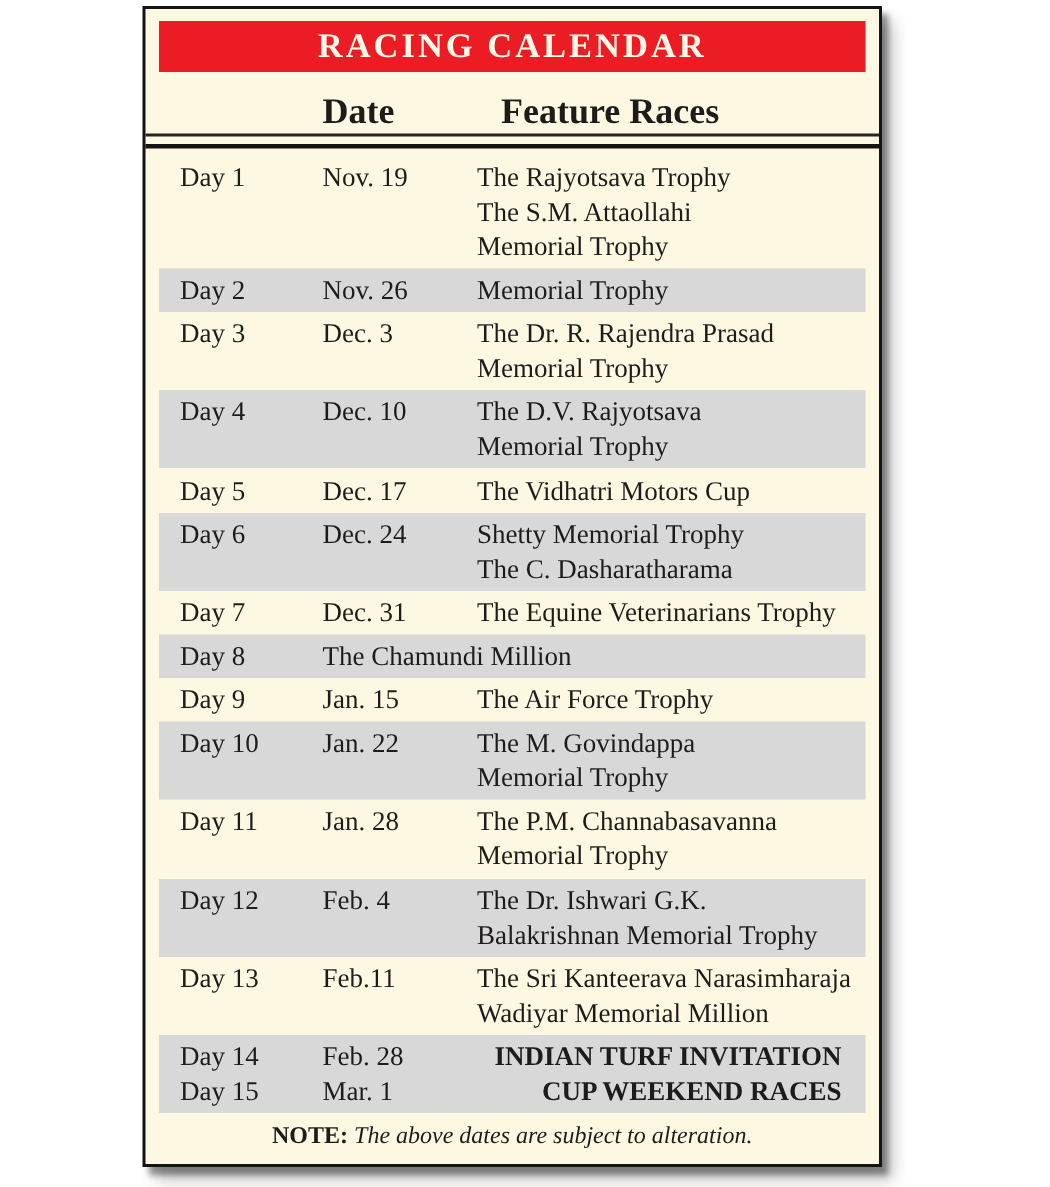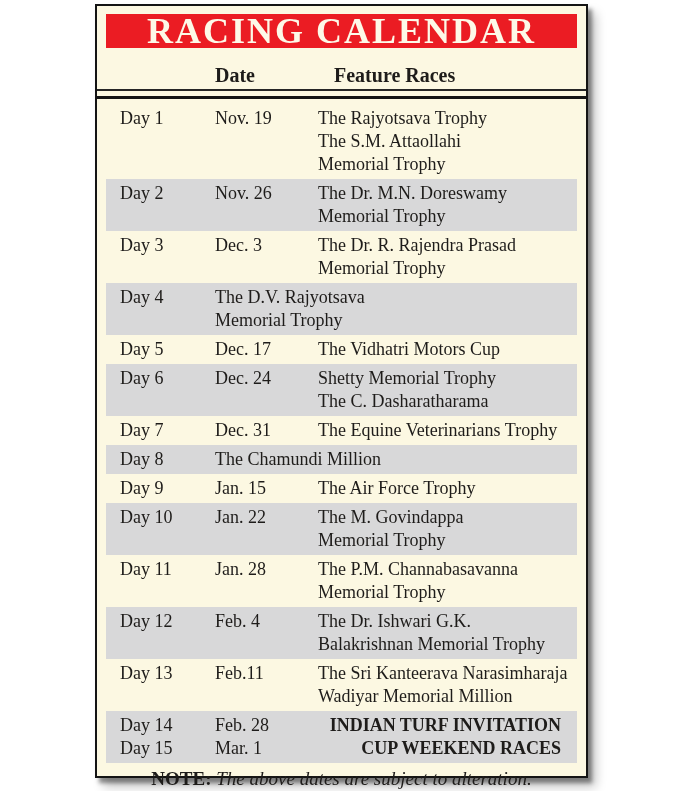--- a/index.html
+++ b/index.html
@@ -22,32 +22,32 @@
     flex-direction: column;
   }
   .banner {
     margin: 8px 9px 0 9px;
     height: 34px;
     background: var(--banner_red, #eb1c23);
     display: flex; align-items: center; justify-content: center;
   }
   .banner .title {
     color: var(--title_text, #fdf9e8);
-    font-size: 36px;
+    font-size: 23px;
     font-weight: bold;
     letter-spacing: 2px;
     white-space: nowrap;
   }
   .colheader {
     margin: 16px 9px 0 9px;
     padding-left: 14px;
     display: grid;
     grid-template-columns: 95px 103px 1fr;
     font-weight: bold;
-    font-size: 20px;
+    font-size: 24px;
     line-height: 22px;
   }
   .colheader .c-feat { padding-left: 16px; }
   .rule-thin  { border-top: 2px solid #262626; margin-top: 3px; }
   .rule-thick { border-top: 3px solid var(--border_black, #141414); margin-top: 5px; }
   .rows {
     flex: 1;
     margin-top: 5px;
     display: flex;
     flex-direction: column;
@@ -65,21 +65,21 @@
   .row.shaded { background: var(--row_gray, #d8d8d9); }
   .cell.feat { white-space: nowrap; }
   .row.combined .cell.feat div {
     font-weight: bold;
     text-align: right;
     padding-right: 16px;
   }
   .note {
     text-align: center;
     margin: 3px 0 7px 0;
-    font-size: 19px;
+    font-size: 16px;
     line-height: 22px;
   }
   .note-label { font-weight: bold; }
   .note-text  { font-style: italic; }
 </style>
 </head>
 <body>
 
 <div class="paper">
 
@@ -104,36 +104,36 @@
         <div>The Rajyotsava Trophy</div>
         <div>The S.M. Attaollahi</div>
         <div>Memorial Trophy</div>
       </div>
     </div>
 
     <div class="row shaded">
       <div class="cell day">Day 2</div>
       <div class="cell date">Nov. 26</div>
       <div class="cell feat">
-        <div>The Dr. M.N. Doreswamy</div>
         <div>Memorial Trophy</div>
       </div>
     </div>
 
     <div class="row">
       <div class="cell day">Day 3</div>
       <div class="cell date">Dec. 3</div>
       <div class="cell feat">
         <div>The Dr. R. Rajendra Prasad</div>
         <div>Memorial Trophy</div>
       </div>
     </div>
 
     <div class="row shaded">
       <div class="cell day">Day 4</div>
+      <div class="cell date">Dec. 10</div>
       <div class="cell feat">
         <div>The D.V. Rajyotsava</div>
         <div>Memorial Trophy</div>
       </div>
     </div>
 
     <div class="row">
       <div class="cell day">Day 5</div>
       <div class="cell date">Dec. 17</div>
       <div class="cell feat">

